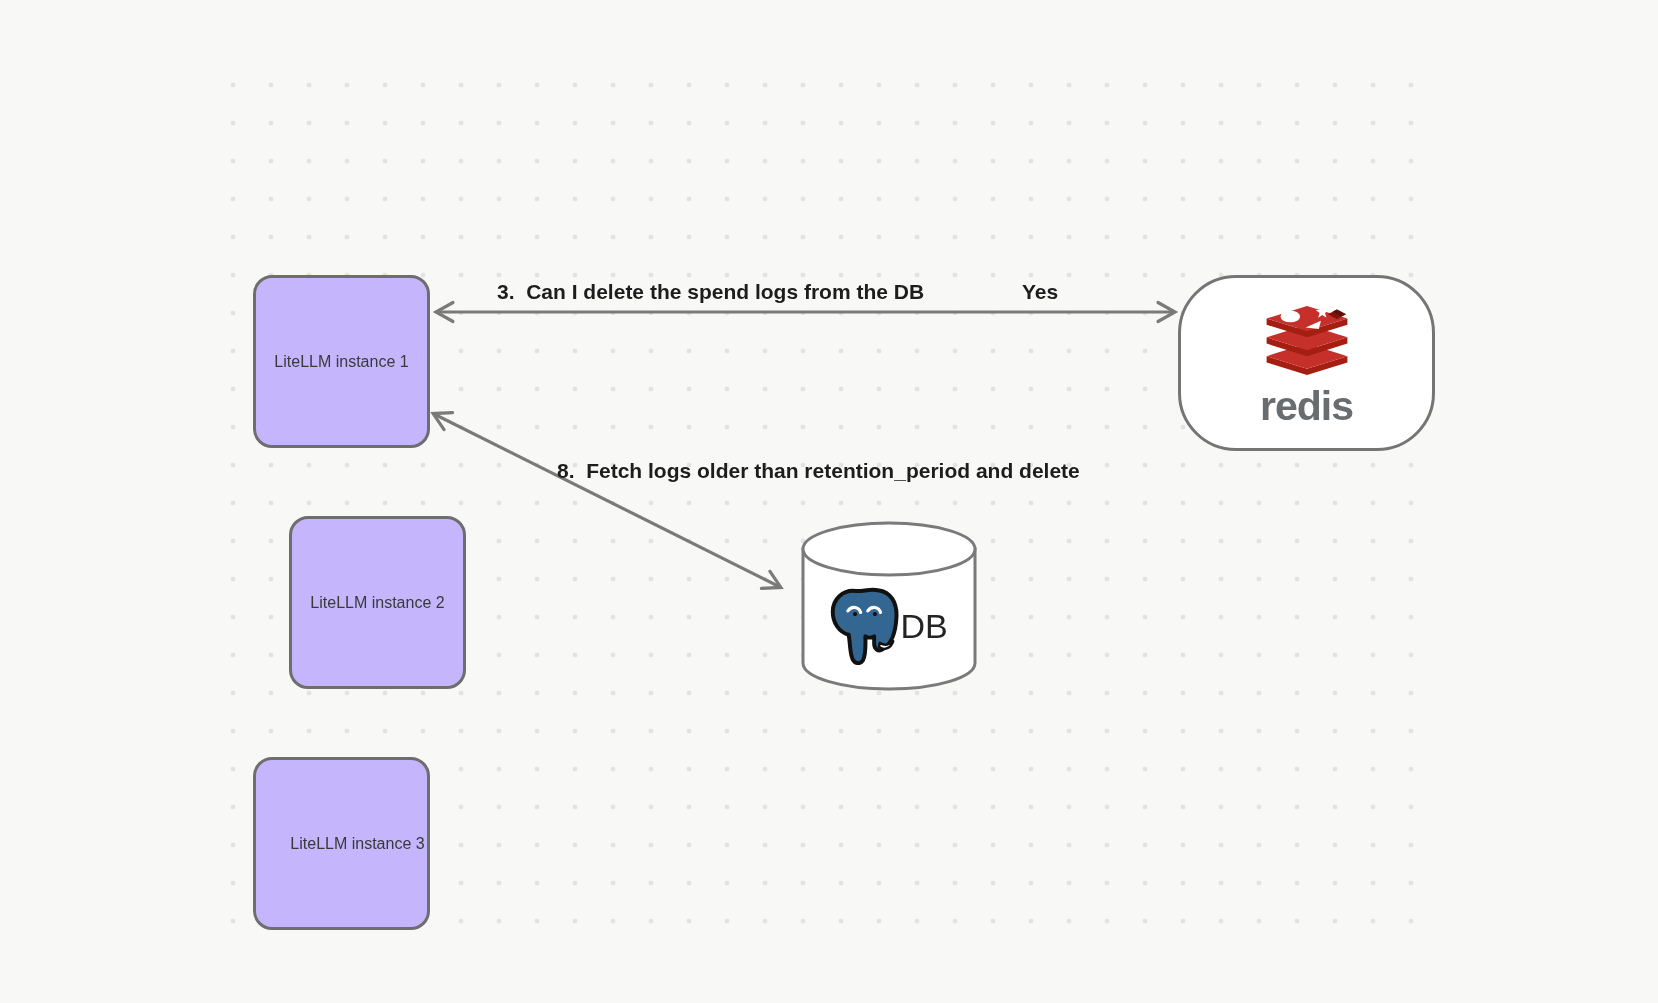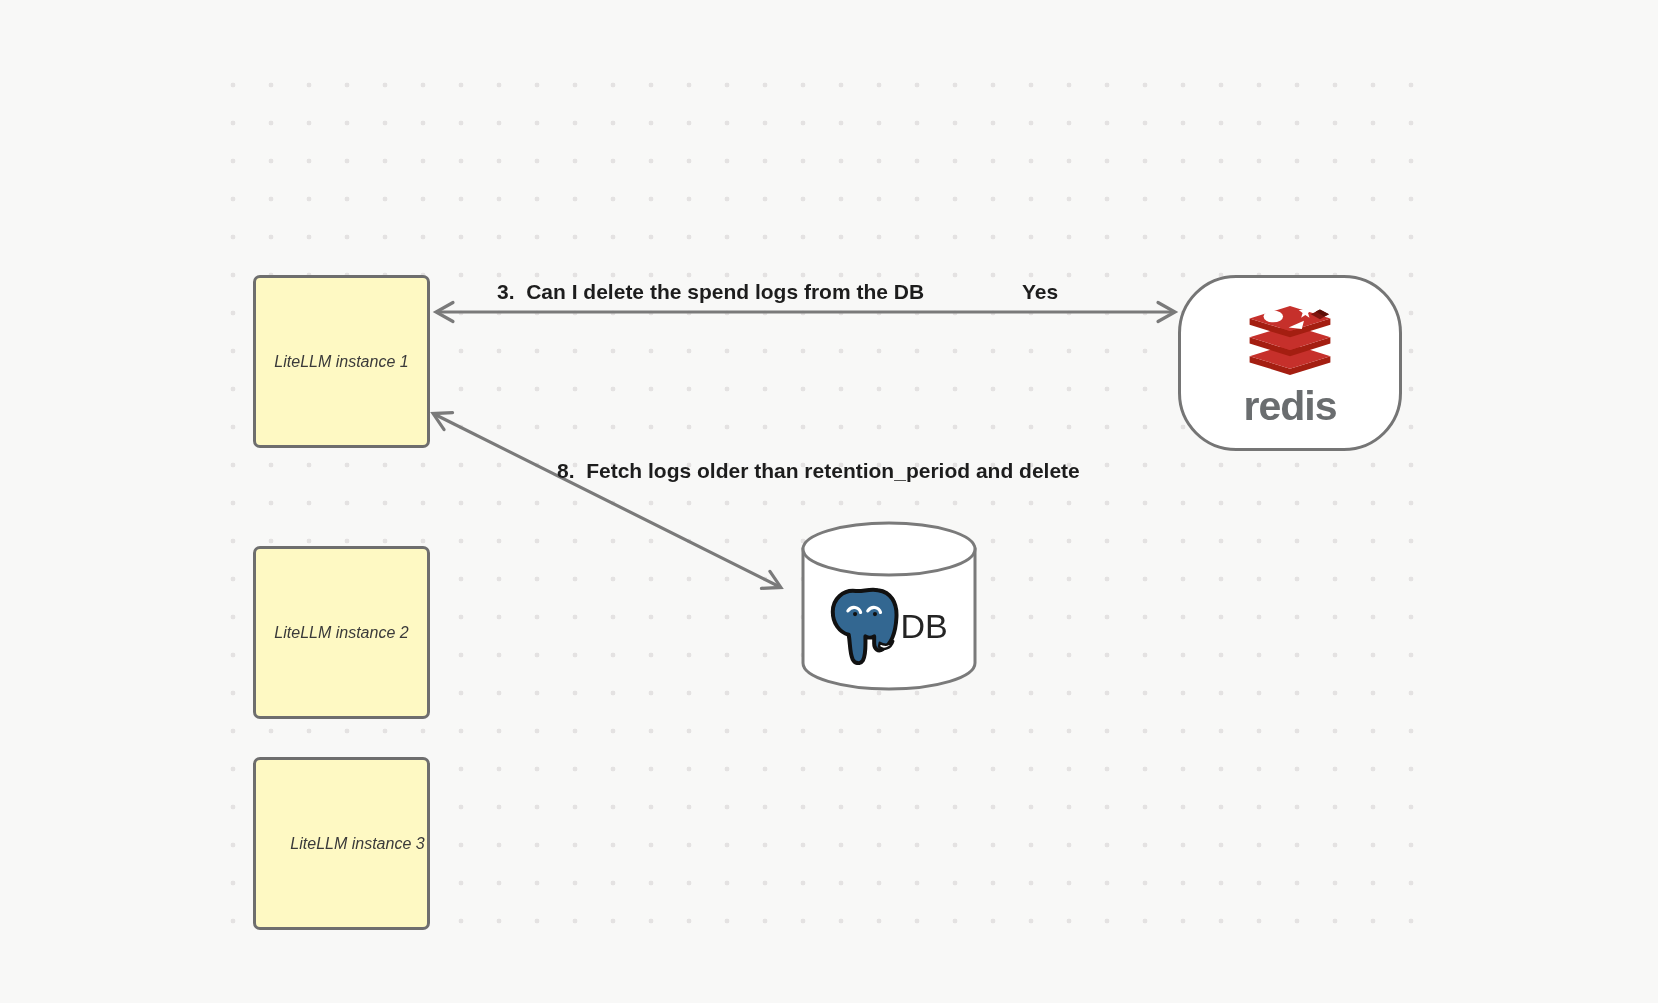--- a/index.html
+++ b/index.html
@@ -31,42 +31,41 @@
     top: 0;
     width: 1658px;
     height: 1003px;
   }
   .node-box {
     position: absolute;
     left: 253px;
     width: 177px;
     height: 173px;
     box-sizing: border-box;
-    background: #fef9c3;
+    background: #c4b5fd;
     border: 3px solid #6e6e6e;
-    border-radius: 7px;
+    border-radius: 19px;
     display: flex;
     align-items: center;
     justify-content: center;
-    font-style: italic;
   }
   .node-box .box-label {
     font-size: 16px;
     color: #3a3a3a;
     text-align: center;
   }
   #box-instance1 { top: 275px; }
-  #box-instance2 { top: 546px; }
+  #box-instance2 { top: 516px; margin-left: 36px; }
   #box-instance3 { top: 757px; padding-left: 32px; }
 
   .redis-node {
     position: absolute;
     left: 1178px;
     top: 275px;
-    width: 224px;
+    width: 257px;
     height: 176px;
     box-sizing: border-box;
     background: #ffffff;
     border: 3px solid #757575;
     border-radius: 58px;
     display: flex;
     flex-direction: column;
     align-items: center;
     justify-content: center;
     padding-top: 6px;

